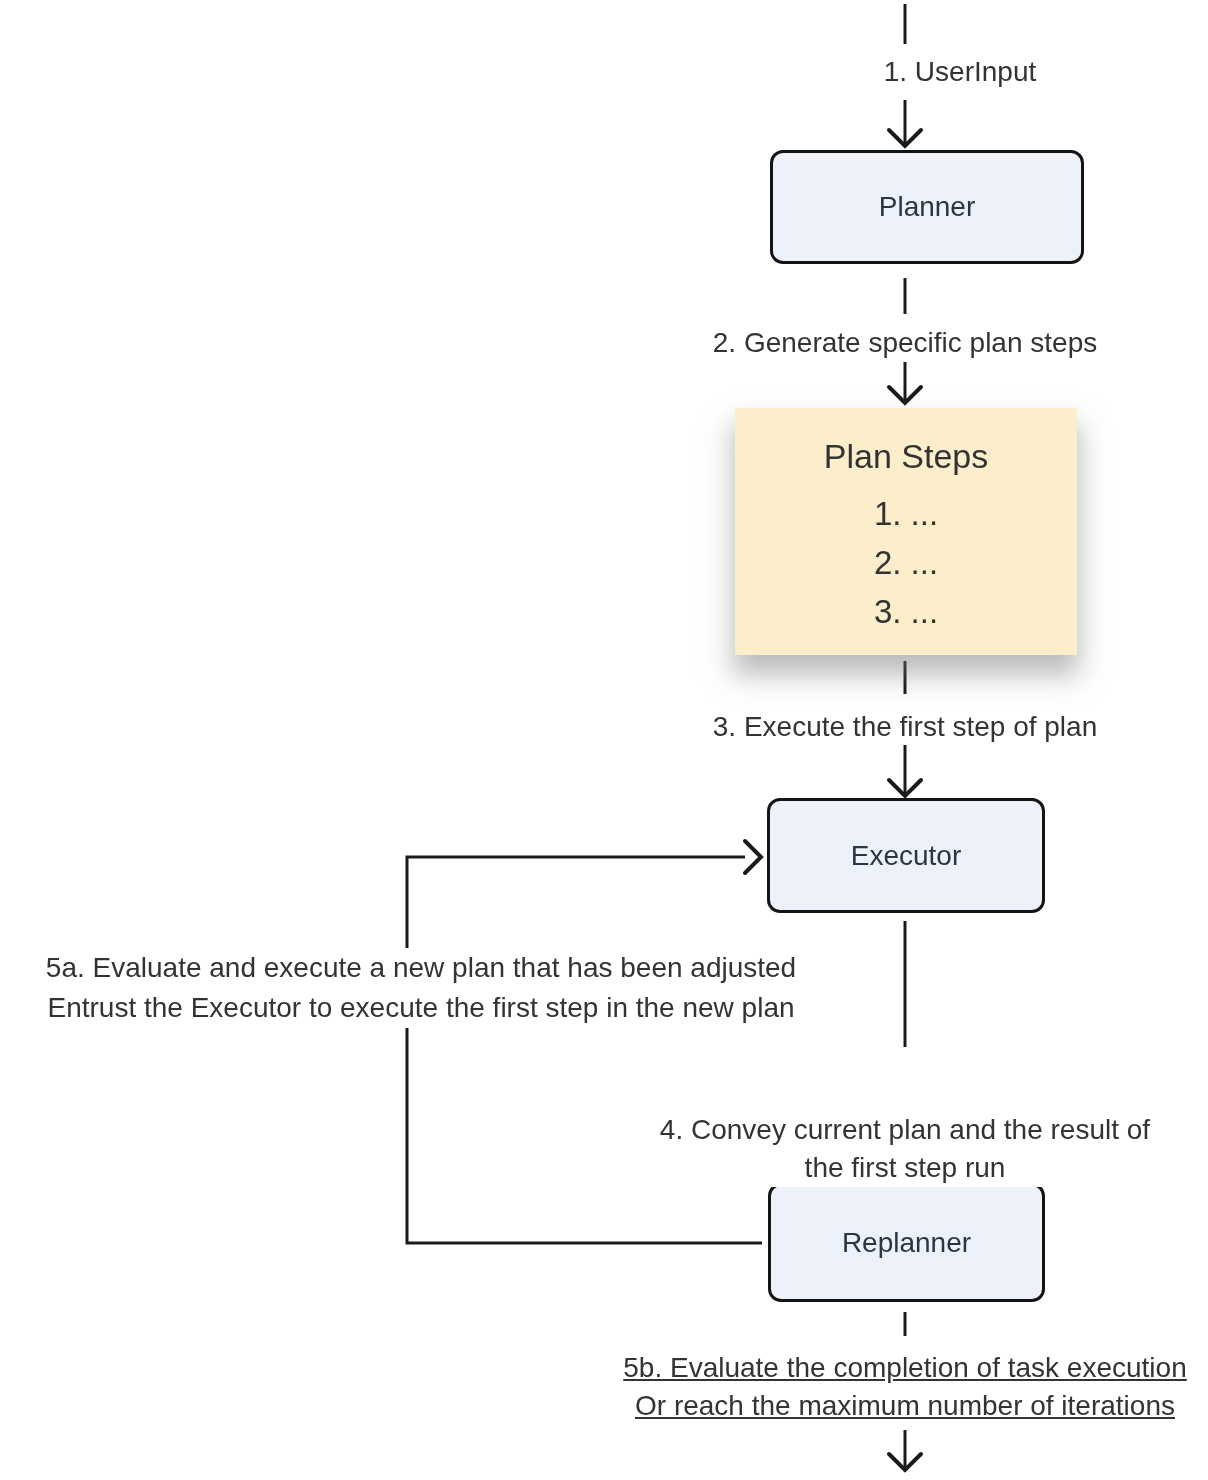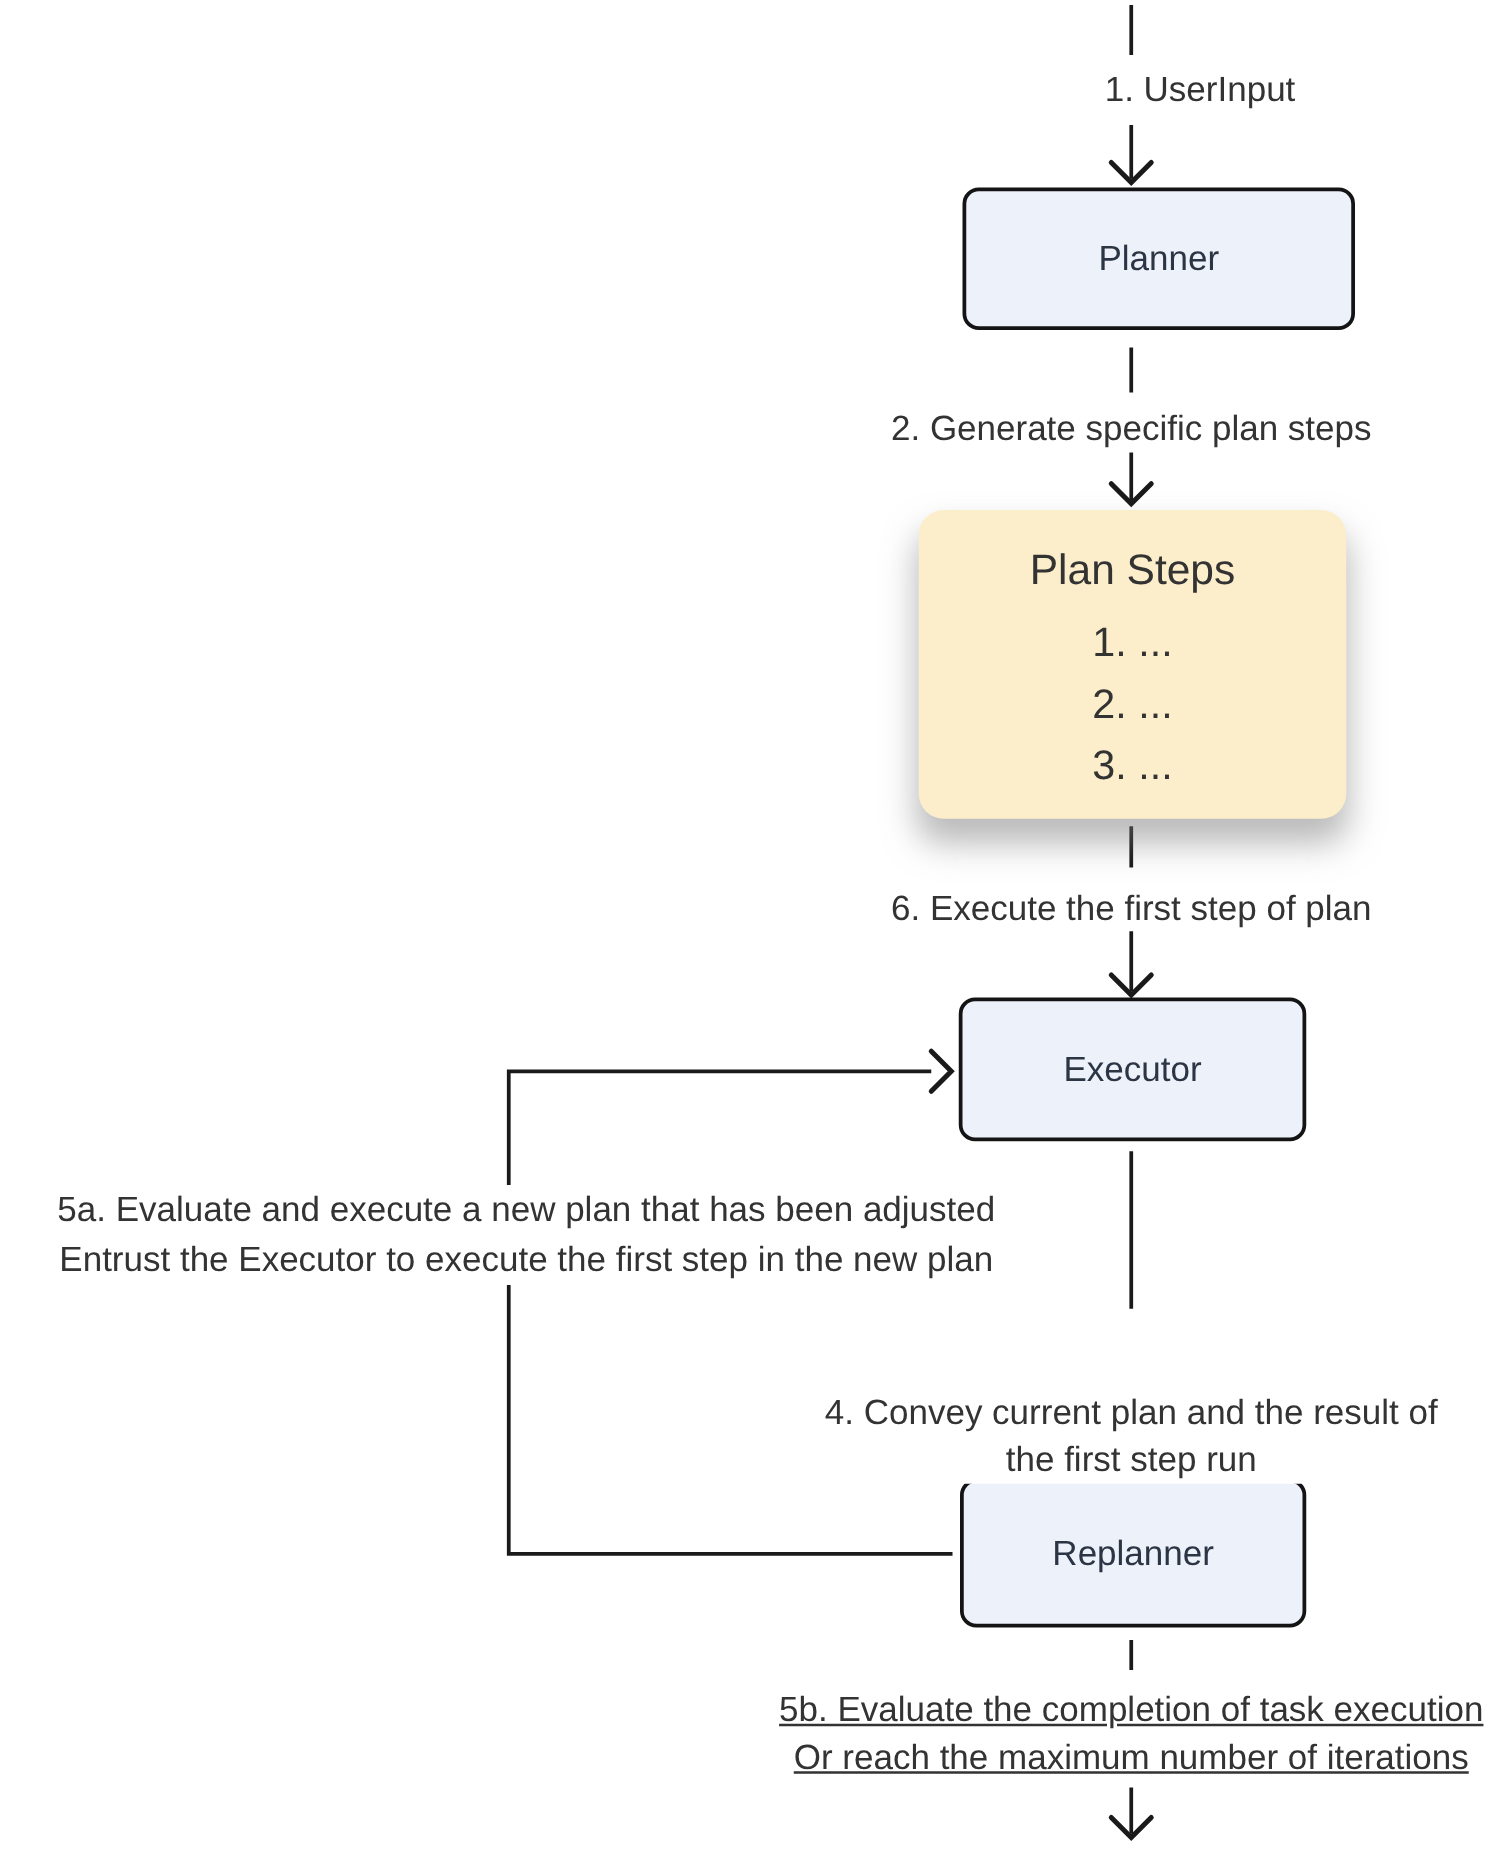--- a/index.html
+++ b/index.html
@@ -50,21 +50,20 @@
   .plan-steps {
     position: absolute;
     left: 735px;
     top: 408px;
     width: 342px;
     height: 247px;
     background: #FCEECA;
     box-shadow: 0 18px 26px 2px rgba(120,120,120,0.50);
     text-align: center;
     color: #333333;
-    border-radius: 20px;
   }
   .plan-steps .ps-title {
     margin-top: 28px;
     line-height: 40px;
     font-size: 34px;
   }
   .plan-steps .ps-items {
     margin-top: 13px;
     font-size: 33px;
   }
@@ -139,21 +138,21 @@
   </div>
 
   <div class="node node-executor">
     <span>Executor</span>
   </div>
 
   <div class="edge-label" style="left:919px; top:55px;margin-left:41px;">1. UserInput</div>
 
   <div class="edge-label" style="left:905px; top:326px;">2. Generate specific plan steps</div>
 
-  <div class="edge-label" style="left:905px; top:710px;">6. Execute the first step of plan</div>
+  <div class="edge-label" style="left:905px; top:710px;">3. Execute the first step of plan</div>
 
   <div class="edge-label two-line" style="left:905px; top:1111px;">
     <div>4. Convey current plan and the result of</div>
     <div>the first step run</div>
   </div>
 
   <div class="edge-label loop-label" style="left:421px; top:948px;">
     <div>5a. Evaluate and execute a new plan that has been adjusted</div>
     <div>Entrust the Executor to execute the first step in the new plan</div>
   </div>

